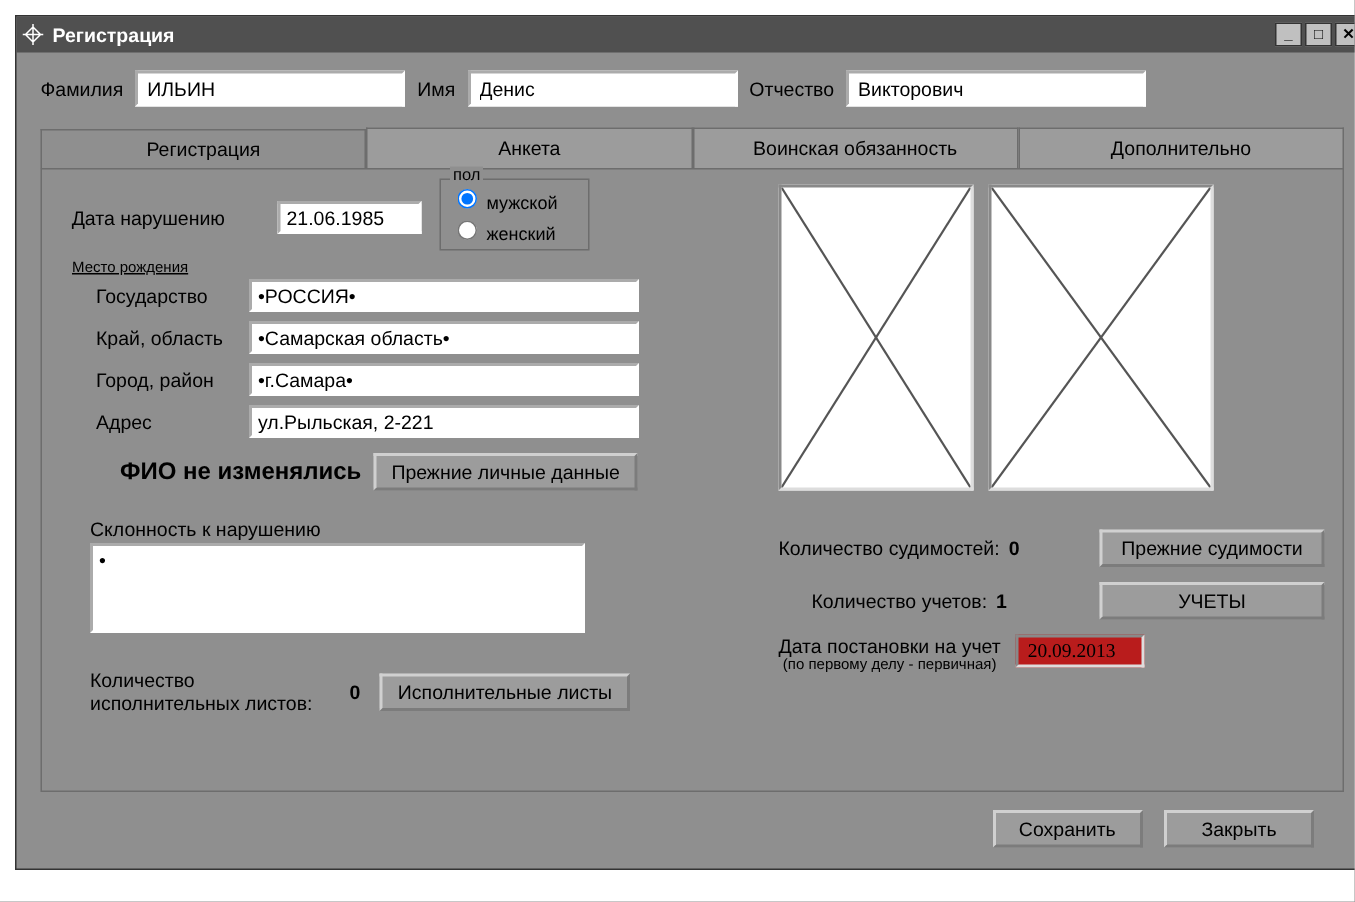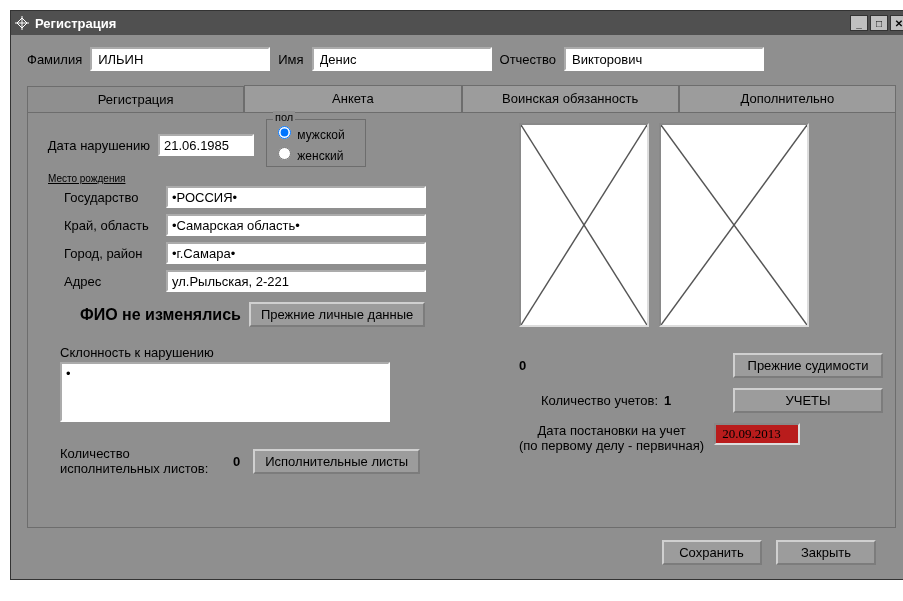--- a/index.html
+++ b/index.html
@@ -31,21 +31,21 @@
     .bold { font-weight: bold; }
     .photos { display: flex; gap: 10px; margin-bottom: 18px; }
     .photo { width: 130px; height: 204px; border: 2px inset #ddd; background: #fff; position: relative; }
     .photo svg { width: 100%; height: 100%; }
     .texta { width: 330px; height: 60px; border: 2px inset #fff; background: #fff; font-size: 13px; padding: 2px 4px; resize: none; display: block; margin-left: 20px; margin-top: 2px; }
     .botbtns { text-align: right; padding: 12px 20px 4px 0; clear: both; }
     .botbtns .btn { width: 100px; margin-left: 10px; }
     .countrow { display: flex; align-items: center; gap: 6px; font-size: 13px; margin-bottom: 10px; }
     .countrow .btn { width: 150px; text-align: center; }
     .clearfix::after { content: ""; display: block; clear: both; }
-    .subtext { font-size: 13px; }
+    .subtext { font-size: 10px; }
     .readonly { border: 2px inset #ddd; background: #b91c1c; padding: 2px 6px; height: 22px; display: inline-flex; align-items: center; font-size: 13px; font-family: Liberation Serif, serif; }
   </style>
 </head>
 <body>
 
 <div class="window">
   <div class="titlebar">
     <svg class="titlebar-icon" viewBox="0 0 14 14">
         <path d="M2 7 L7 2 L12 7 L7 12 Z M7 0 L7 14 M0 7 L14 7" stroke="#fff" stroke-width="1" fill="none"></path>
       </svg>
@@ -69,21 +69,21 @@
       <div class="tab">Анкета</div>
       <div class="tab">Воинская обязанность</div>
       <div class="tab">Дополнительно</div>
     </div>
 
     <div class="tabbody clearfix">
       <div class="leftcol">
 
         <div class="row">
           <span class="lbl">Дата нарушению</span>
-          <input class="fld" style="width: 96px;" value="21.06.1985">
+          <input class="fld" style="width: 96px; margin-left: 27px;" value="21.06.1985">
           <div class="genderbox">
             <span class="legend">пол</span>
             <label><input type="radio" name="g" checked="" style=""> <span>мужской</span></label>
             <label><input type="radio" name="g" style=""> <span>женский</span></label>
           </div>
         </div>
 
         <div class="underline">Место рождения</div>
         <div class="row birthplace">
             <span class="lbl">Государство</span>
@@ -127,20 +127,21 @@
                 <line x1="0" y1="0" x2="130" y2="204" stroke="#555" stroke-width="1.5"></line>
                 <line x1="130" y1="0" x2="0" y2="204" stroke="#555" stroke-width="1.5"></line>
               </svg></div>
           <div class="photo" style="width:150px"><svg viewBox="0 0 150 204" preserveAspectRatio="none">
                 <line x1="0" y1="0" x2="150" y2="204" stroke="#555" stroke-width="1.5"></line>
                 <line x1="150" y1="0" x2="0" y2="204" stroke="#555" stroke-width="1.5"></line>
               </svg></div>
         </div>
 
         <div class="countrow" style="margin-top:26px;">
+          <span>Количество судимостей:</span>
           <span class="bold">0</span>
           <div style="flex:1"></div>
           <button class="btn">Прежние судимости</button>
         </div>
 
         <div class="countrow">
           <span style="margin-left:22px;">Количество учетов:</span>
           <span class="bold">1</span>
           <div style="flex:1"></div>
           <button class="btn">УЧЕТЫ</button>

